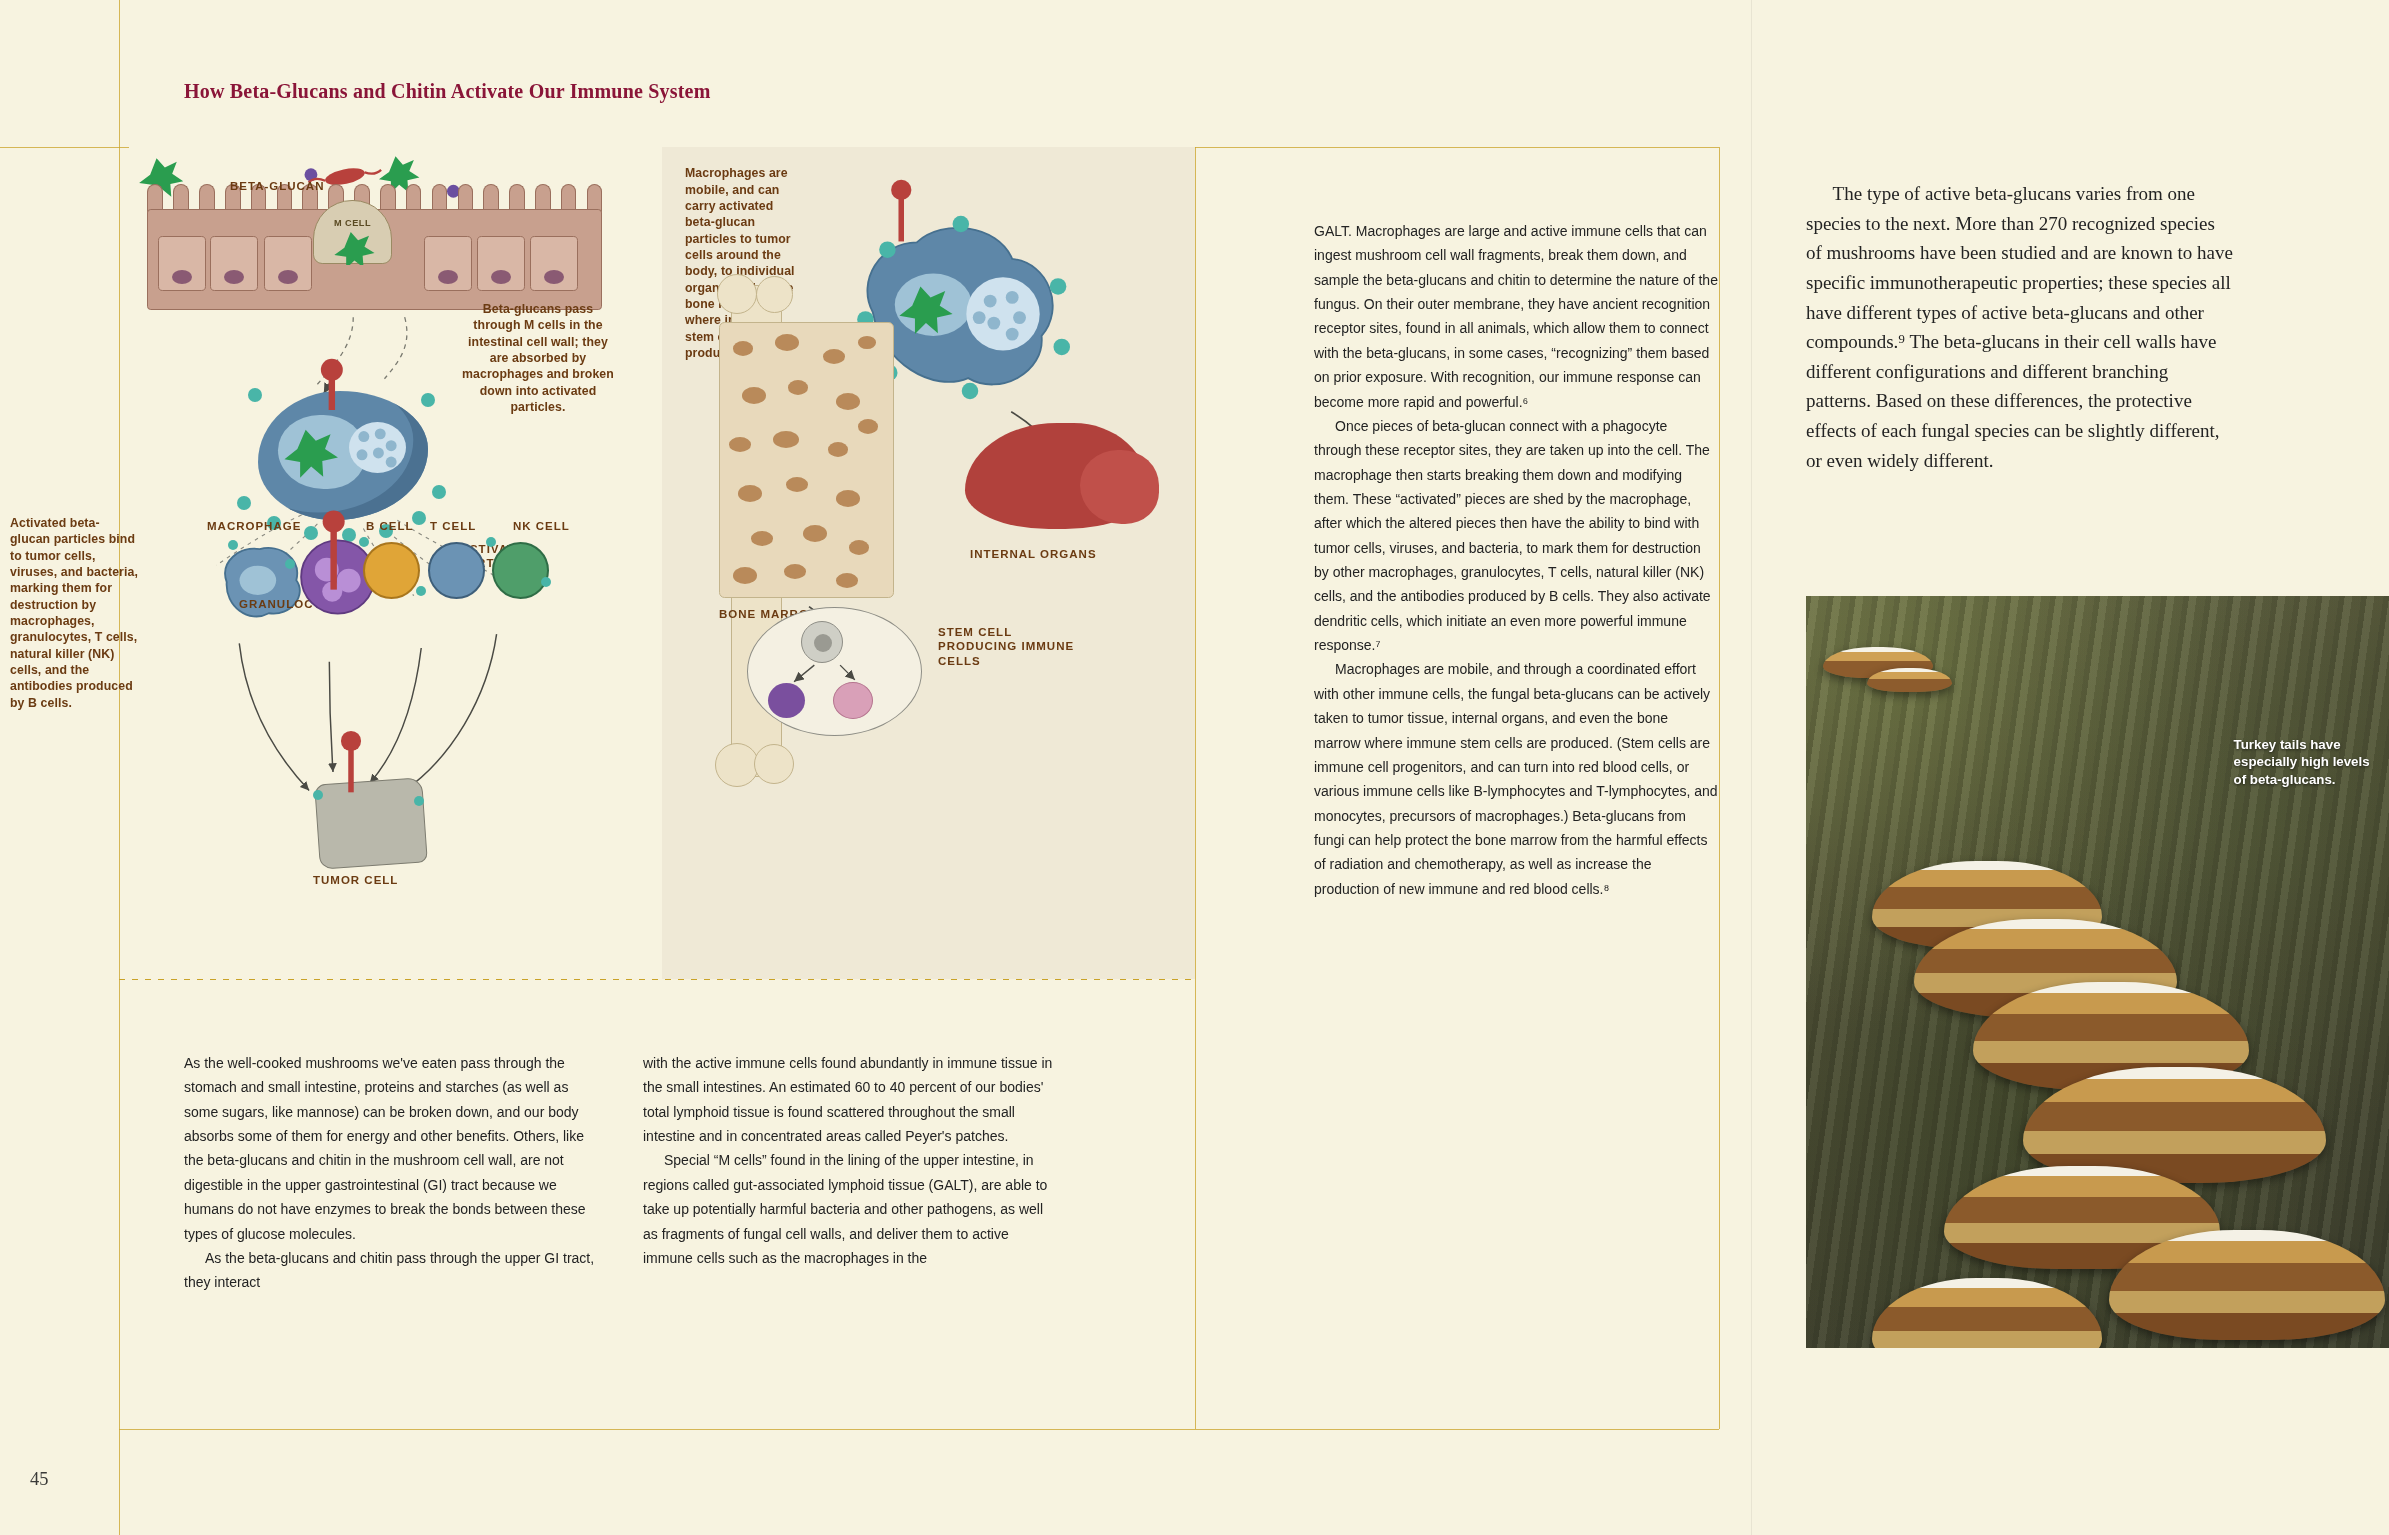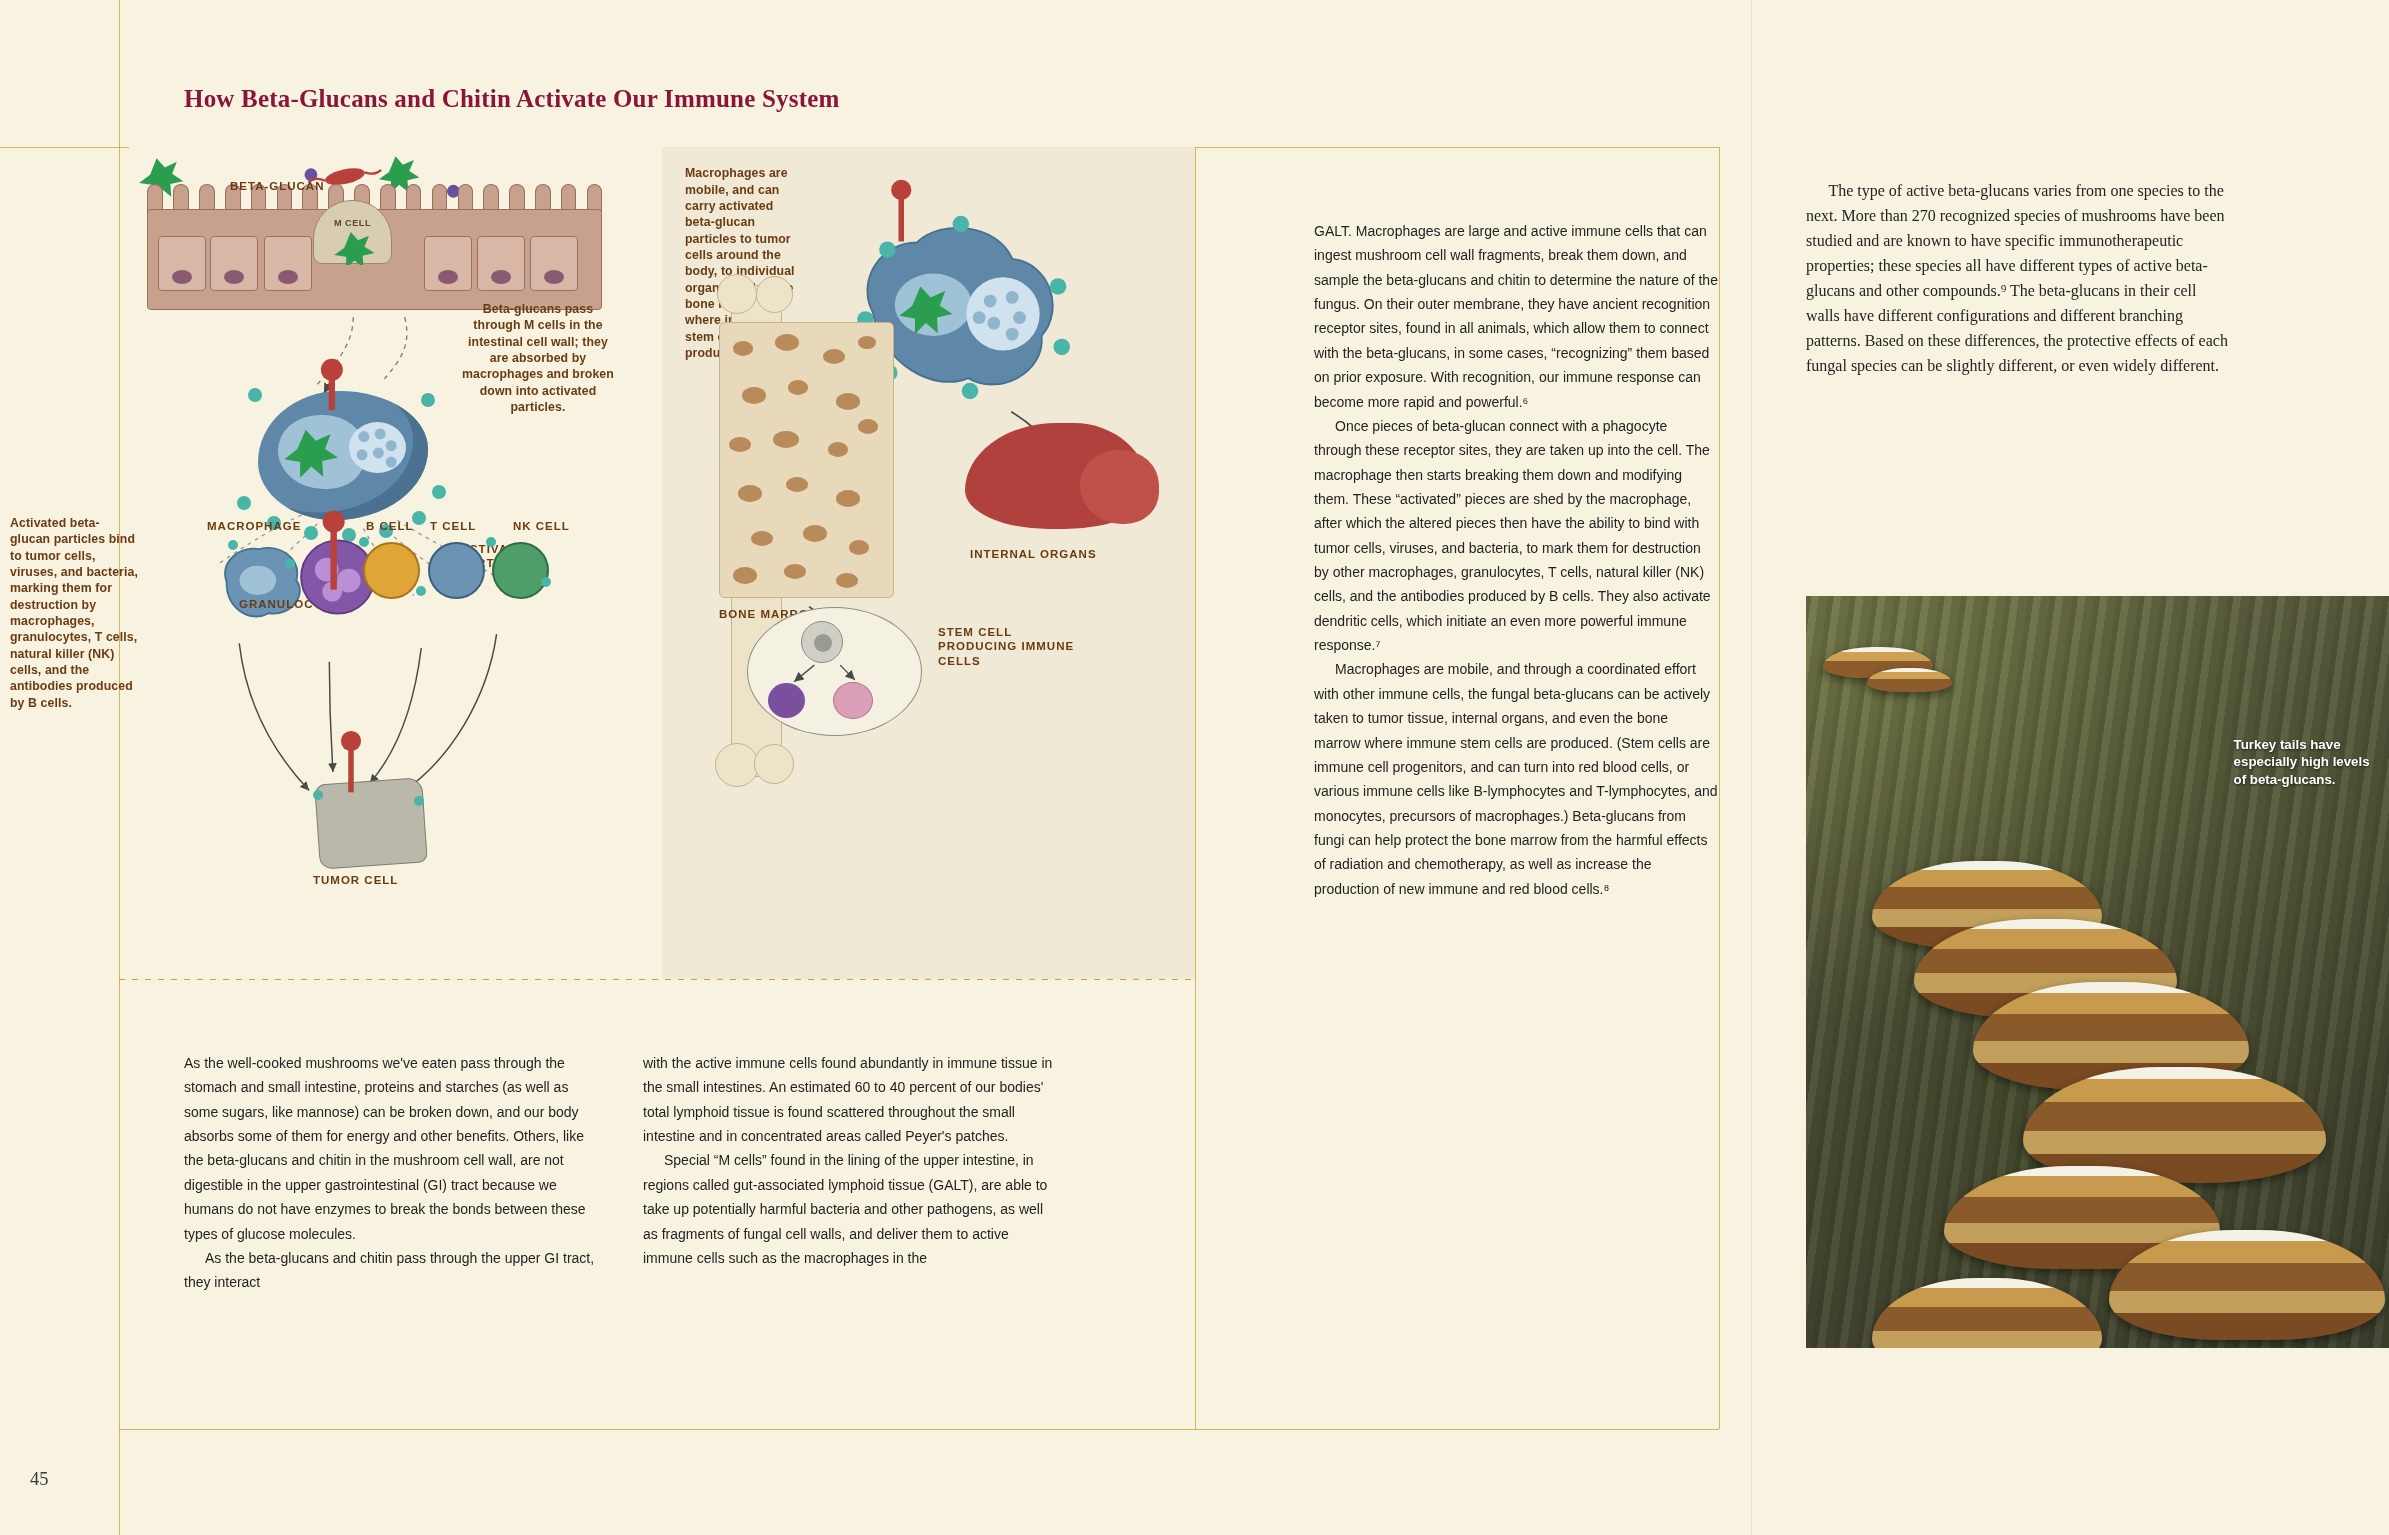--- a/index.html
+++ b/index.html
@@ -42,21 +42,21 @@
     position:absolute; height:0.9px;
     background: repeating-linear-gradient(to right, #c9a227 0 6.4px, transparent 6.4px 13px);
   }
 
   
   .title {
     position:absolute; left:184px; top:66px; width:754px;
     color:#8a1538;
     font-family: "Liberation Serif", serif;
     font-weight:700;
-    font-size:25px;
+    font-size:20px;
     line-height:1.28;
     letter-spacing:0.2px;
   }
   .folio {
     position:absolute; left:30px; top:1469px;
     font-size:18.4px; color:#3a3a38;
     font-family:"Liberation Serif", serif;
   }
 
   
@@ -189,21 +189,21 @@
   .col p { margin:0; }
   .col p + p { text-indent:1.5em; }
 
   .col-a { left:184px; top:1011px; width:418px; }
   .col-b { left:643px; top:1011px; width:418px; }
   .col-c { left:1314px; top:179px; width:404px; }
 
   .col-right {
     position:absolute; left:55px; top:179px; width:427px;
     font-family:"Liberation Serif", serif;
-    font-size:16px; line-height:1.56; color:#232323;
+    font-size:19px; line-height:1.56; color:#232323;
   }
   .col-right p { margin:0; text-indent:1.4em; }
 
   .photo {
     position:absolute; left:55px; top:596px; width:584px; height:752px;
     background:
       radial-gradient(circle at 18% 12%, rgba(120,130,70,.55), transparent 42%),
       radial-gradient(circle at 78% 30%, rgba(90,100,60,.5), transparent 45%),
       radial-gradient(circle at 40% 70%, rgba(70,80,45,.55), transparent 50%),
       linear-gradient(160deg,#6d6f4a 0%,#55563a 30%,#4a4b33 55%,#3f4230 100%);

